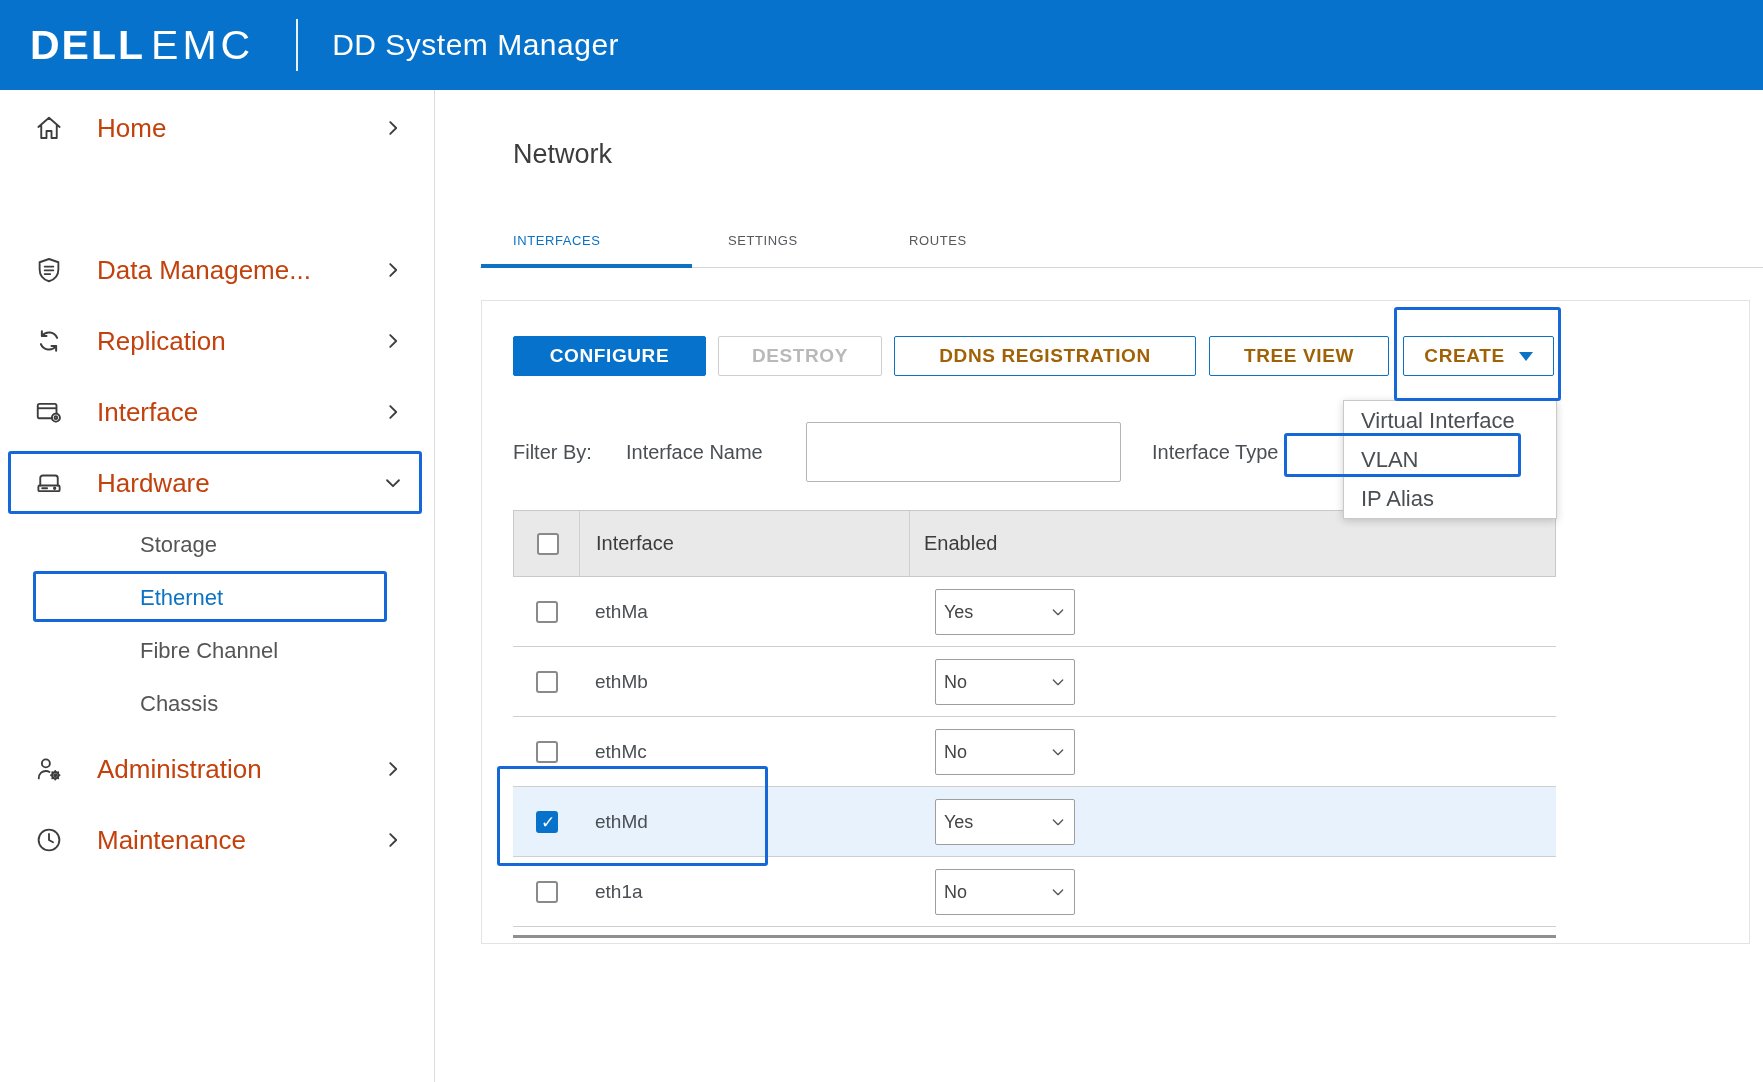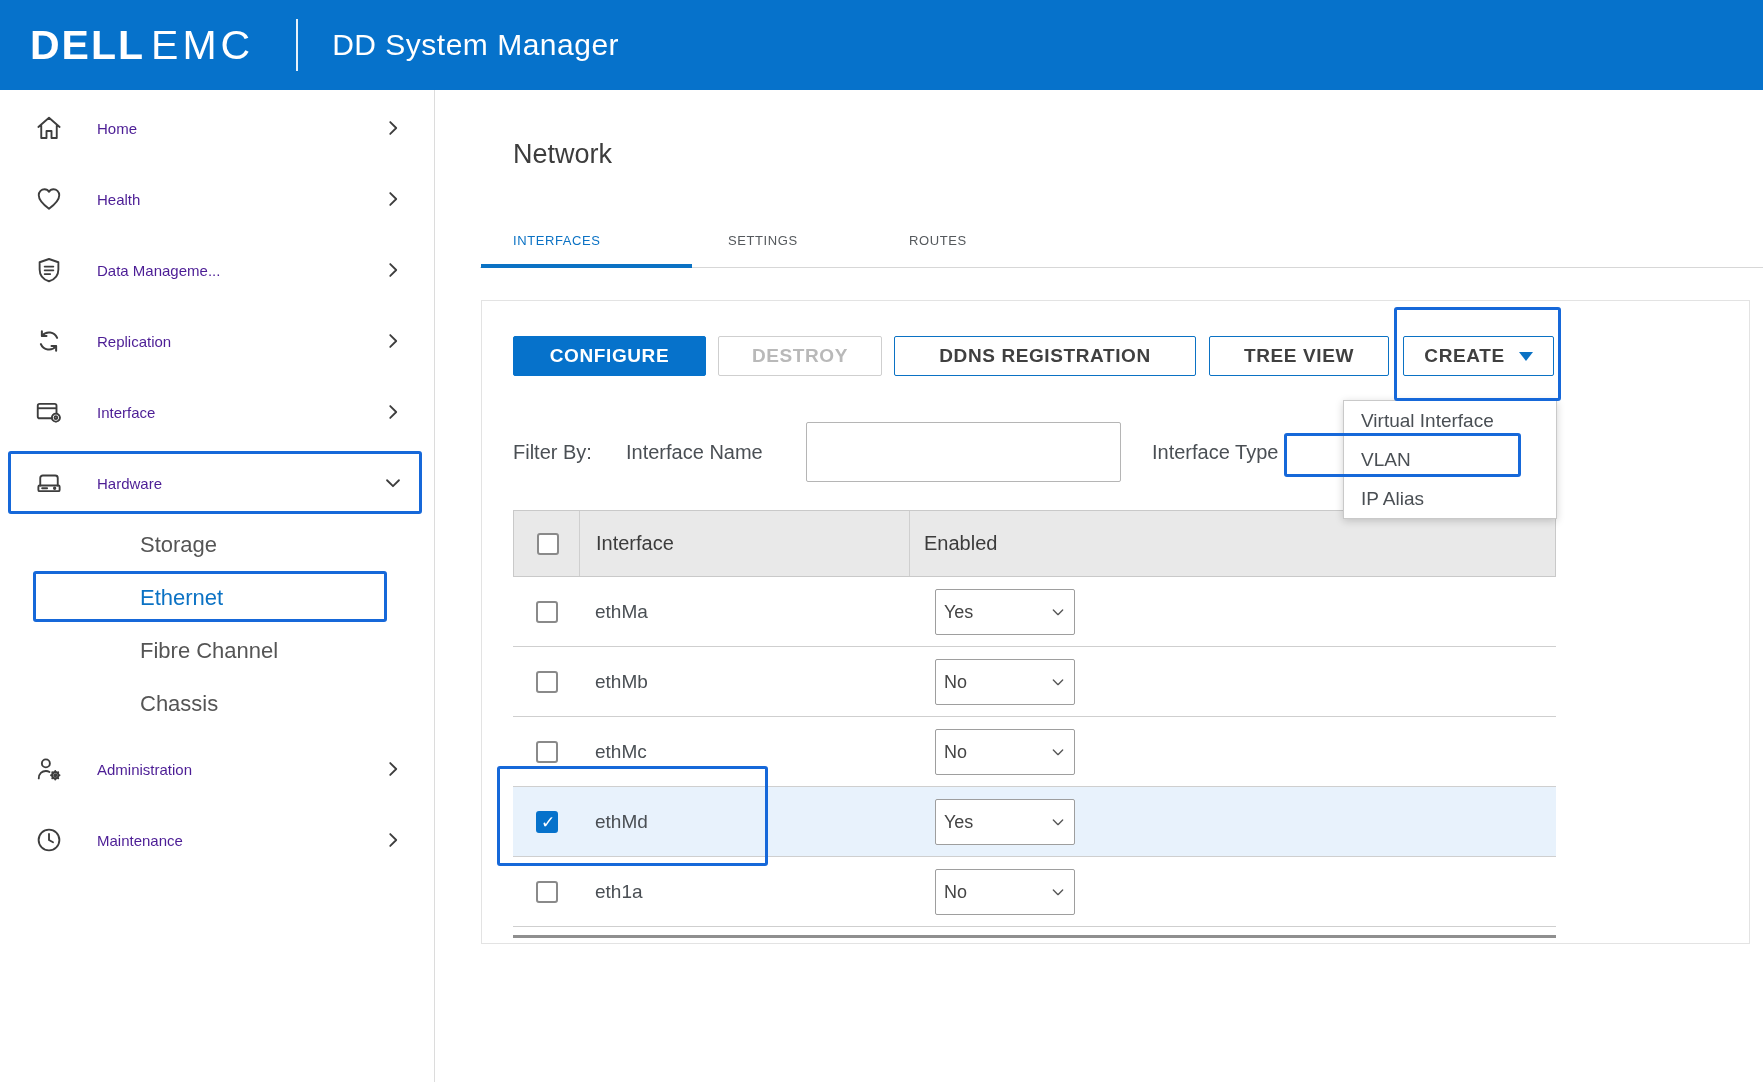--- a/index.html
+++ b/index.html
@@ -15,42 +15,42 @@
   .brand-emc { font-size:41px; font-weight:300; letter-spacing:4px; margin-left:6px; }
   .header-divider { width:2px; height:52px; background:rgba(255,255,255,.9); margin:0 34px 0 42px; }
   .app-title { color:#fff; font-size:30px; font-weight:500; letter-spacing:.5px; }
 
   
   .sidebar { position:absolute; top:90px; left:0; width:435px; bottom:0; background:#fff;
              border-right:1px solid #dcdcdc; z-index:2; }
   .nav-item { position:absolute; left:0; width:435px; height:71px; cursor:pointer; }
   .nav-icon { position:absolute; left:34px; top:50%; transform:translateY(-50%); width:30px; height:30px; }
   .nav-label { position:absolute; left:97px; top:50%; transform:translateY(-50%);
-               font-size:15px; color:#4c1d95; white-space:nowrap; }
+               font-size:26px; color:#c2410c; white-space:nowrap; }
   .nav-chevron { position:absolute; left:382px; top:50%; transform:translateY(-50%); width:22px; height:22px; }
   .sub-item { position:absolute; left:0; width:435px; height:53px; cursor:pointer; }
   .sub-label { position:absolute; left:140px; top:50%; transform:translateY(-50%);
                font-size:22px; color:#555; white-space:nowrap; }
   .sub-item .sub-label.active { color:#0B72C4; }
 
   
   .page-title { position:absolute; left:513px; top:139px; font-size:27px; color:#3d3d3d; }
   .tab { position:absolute; top:233px; font-size:13px; letter-spacing:.6px; color:#54585c; cursor:pointer; }
   .tab.active { color:#0B72C4; }
   .tabs-line-gray { position:absolute; left:480px; top:267px; width:1283px; height:1px; background:#d7d7d7; }
   .tabs-line-blue { position:absolute; left:481px; top:264px; width:211px; height:4px; background:#0B72C4; }
   .panel { position:absolute; left:481px; top:300px; width:1269px; height:644px;
            border:1px solid #e3e3e3; z-index:0; }
 
   
   .btn { position:absolute; top:336px; height:40px; display:flex; align-items:center; justify-content:center;
          font-size:19px; font-weight:bold; letter-spacing:.6px; border-radius:2px; cursor:pointer; z-index:1; }
   .btn-primary  { background:#0672CB; color:#fff; border:1px solid #0672CB; }
   .btn-disabled { background:#fff; color:#b9b9b9; border:1px solid #cfcfcf; cursor:default; }
-  .btn-outline  { background:#fff; color:#404040; border:1px solid #0B72C4; }
+  .btn-outline  { background:#fff; color:#a16207; border:1px solid #0B72C4; }
   .create-caret { width:0; height:0; border-left:7px solid transparent; border-right:7px solid transparent;
                   border-top:9px solid #0B72C4; margin-left:14px; }
 
   
   .filter-label { position:absolute; top:441px; font-size:20px; color:#4a4f54; z-index:1; }
   .filter-input { position:absolute; left:806px; top:422px; width:315px; height:60px;
                   border:1px solid #b5b5b5; border-radius:2px; font-size:19px; padding:0 12px;
                   font-family:"Liberation Sans","DejaVu Sans",sans-serif; z-index:1; outline:none; }
 
   
@@ -75,21 +75,21 @@
             border:1px solid #9e9e9e; border-radius:2px; background:#fff;
             display:flex; align-items:center; justify-content:space-between;
             padding:0 8px; font-size:18px; color:#444; cursor:pointer; }
   .table-bottom-bar { position:absolute; left:513px; top:935px; width:1043px; height:3px;
                       background:#8f8f8f; z-index:1; }
 
   
   .dropdown { position:absolute; left:1343px; top:400px; width:214px; background:#fff;
               border:1px solid #c9c9c9; box-shadow:0 2px 8px rgba(0,0,0,.18); z-index:6; }
   .dropdown-item { height:39px; display:flex; align-items:center; padding-left:17px;
-                   font-size:19px; color:#4a4f54; cursor:pointer; }
+                   font-size:22px; color:#4a4f54; cursor:pointer; }
 
   
   .annotation { position:absolute; border:3px solid #1668D9; border-radius:3px;
                 z-index:9; pointer-events:none; background:transparent; }
 </style>
 </head>
 <body>
 
 <div class="screen">
 
@@ -111,33 +111,20 @@
           </svg>
       </span>
       <span class="nav-label">Home</span>
       <span class="nav-chevron">
         <svg viewBox="0 0 24 24" width="22" height="22" fill="none" stroke="#3d3d3d" stroke-width="2" stroke-linecap="round" stroke-linejoin="round">
             <polyline points="9 5.5 15.5 12 9 18.5"></polyline>
           </svg>
       </span>
     </div>
 
-    <div class="nav-item" style="top:73px">
-      <span class="nav-icon">
-        <svg viewBox="0 0 24 24" width="30" height="30">
-            <path d="M12 19.8 C8.2 17 3.8 13.6 3.8 9 C3.8 6.2 6 4.2 8.4 4.2 C10 4.2 11.3 5 12 6.3 C12.7 5 14 4.2 15.6 4.2 C18 4.2 20.2 6.2 20.2 9 C20.2 13.6 15.8 17 12 19.8 Z" fill="none" stroke="#3d3d3d" stroke-width="1.5" stroke-linejoin="round"></path>
-          </svg>
-      </span>
-      <span class="nav-label">Health</span>
-      <span class="nav-chevron">
-        <svg viewBox="0 0 24 24" width="22" height="22" fill="none" stroke="#3d3d3d" stroke-width="2" stroke-linecap="round" stroke-linejoin="round">
-            <polyline points="9 5.5 15.5 12 9 18.5"></polyline>
-          </svg>
-      </span>
-    </div>
 
     <div class="nav-item" style="top:144px">
       <span class="nav-icon">
         <svg viewBox="0 0 24 24" width="30" height="30">
             <path d="M12 3.2 L19.5 5.8 V11.5 C19.5 16.3 16.4 19.6 12 21 C7.6 19.6 4.5 16.3 4.5 11.5 V5.8 Z" fill="none" stroke="#3d3d3d" stroke-width="1.5" stroke-linejoin="round"></path>
             <path d="M8.5 9.2 H15.5 M8.5 12.2 H15.5 M8.5 15.2 H13" stroke="#3d3d3d" stroke-width="1.4" fill="none" stroke-linecap="round"></path>
           </svg>
       </span>
       <span class="nav-label">Data Manageme...</span>
       <span class="nav-chevron">

